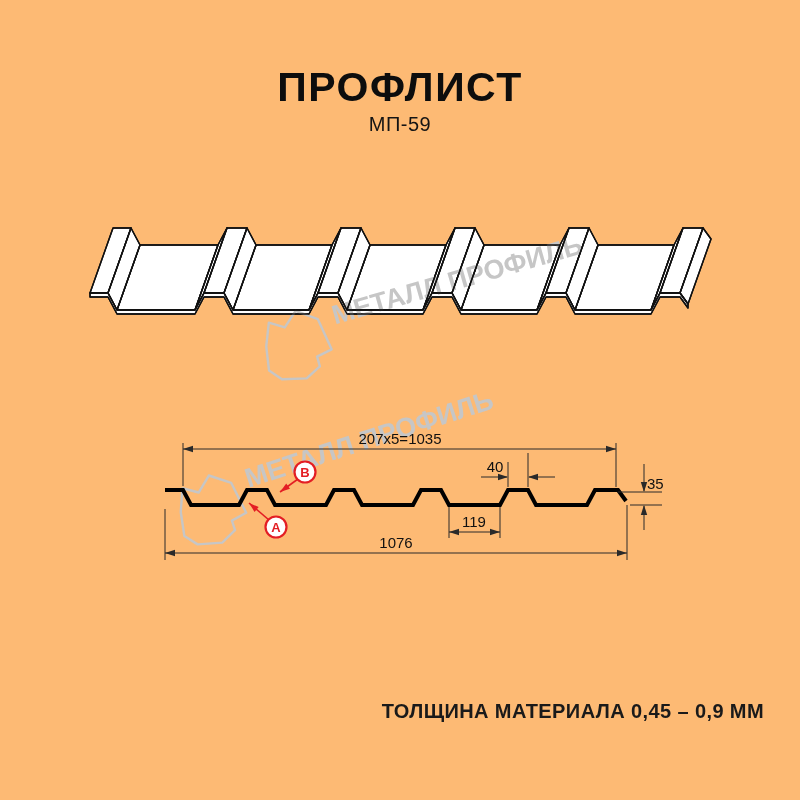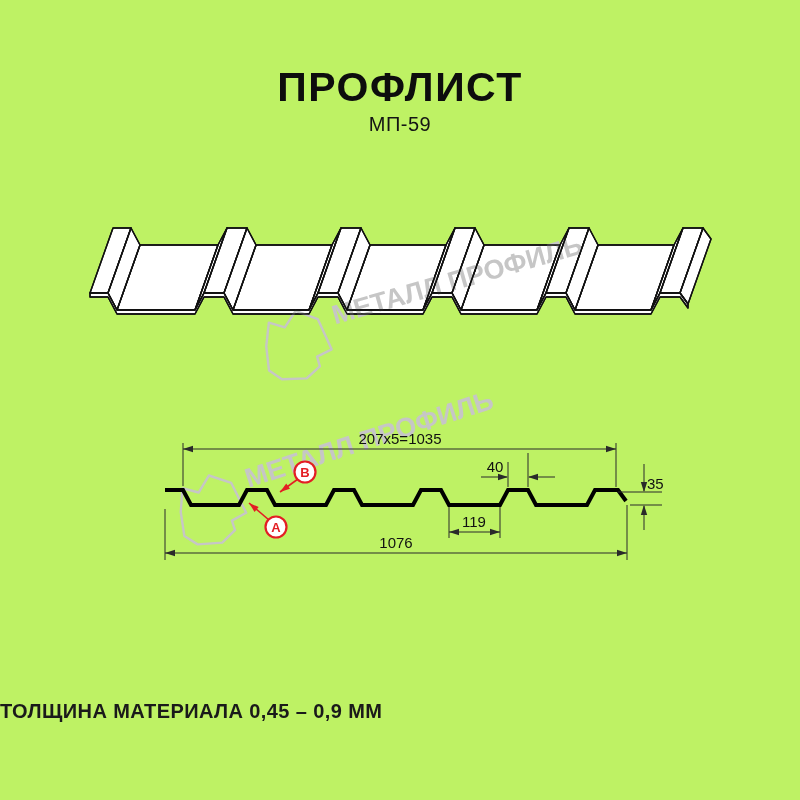--- a/index.html
+++ b/index.html
@@ -1,25 +1,25 @@
 <!DOCTYPE html>
 <html><head>
 <meta charset="utf-8">
 <style>
   html,body{margin:0;padding:0;background:#fff;}
-  .page{position:relative;width:800px;height:800px;background:#bef264;overflow:hidden;
+  .page{position:relative;width:800px;height:800px;background:#fdba74;overflow:hidden;
         font-family:"Liberation Sans",sans-serif;color:#111;}
   .hdr{position:absolute;top:0;left:0;width:800px;text-align:center;}
   .title{position:absolute;top:64px;left:0;width:800px;text-align:center;
          font-size:41px;font-weight:700;letter-spacing:1.5px;color:#0d0d0d;}
   .model{position:absolute;top:113px;left:0;width:800px;text-align:center;
          font-size:20px;font-weight:400;letter-spacing:.5px;color:#141414;}
   #drawing{position:absolute;inset:0;}
   #drawing svg{position:absolute;top:0;left:0;}
-  .note{position:absolute;top:700px;left:0;width:764px;text-align:left;
+  .note{position:absolute;top:700px;left:0;width:764px;text-align:right;
         font-size:20px;font-weight:700;letter-spacing:.4px;color:#1a1a1a;}
 </style>
 </head>
 <body>
 
 <div class="page">
   <div class="hdr">
     <div class="title">ПРОФЛИСТ</div>
     <div class="model">МП-59</div>
   </div>

